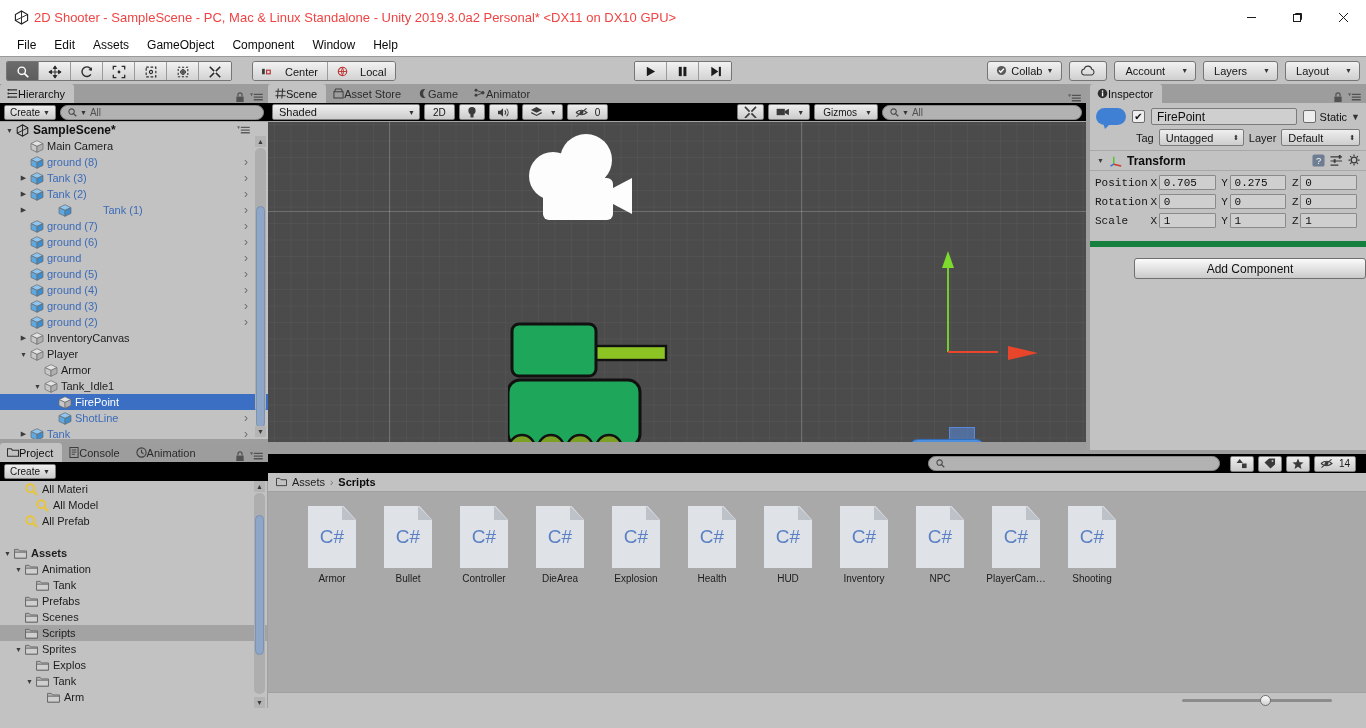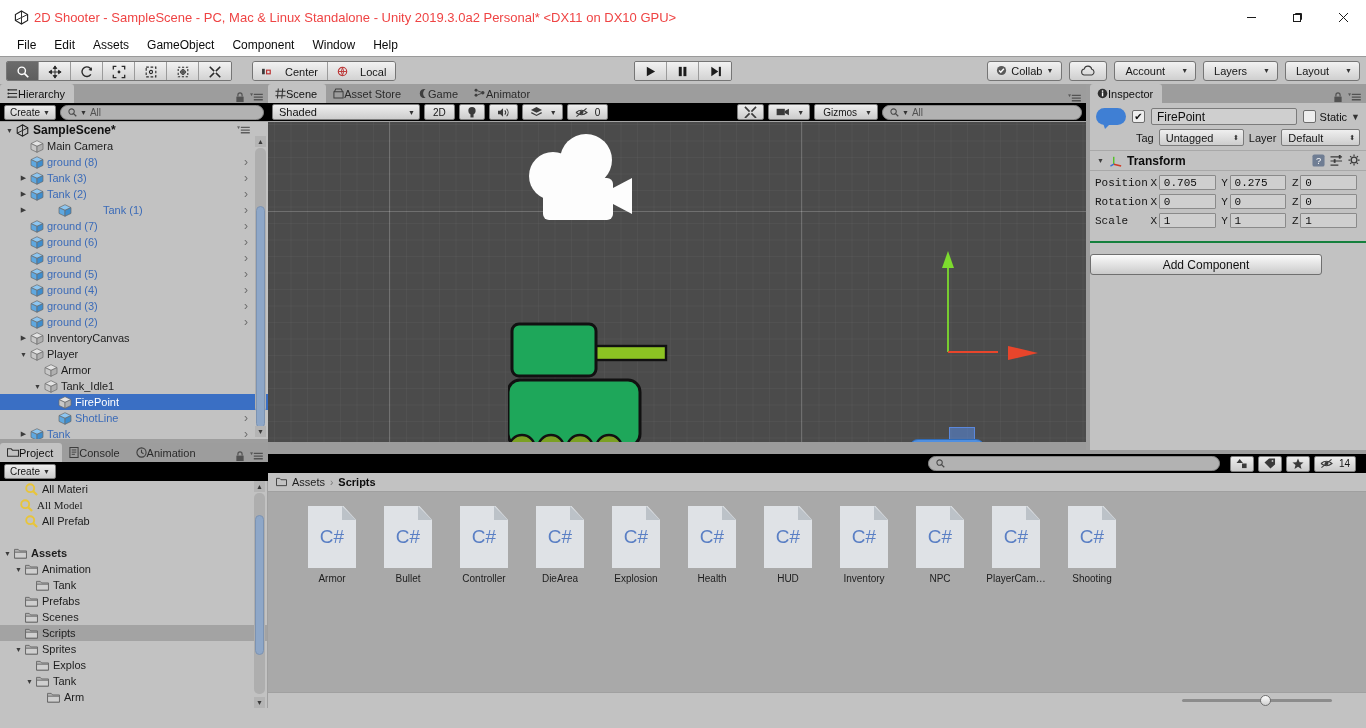--- a/index.html
+++ b/index.html
@@ -123,21 +123,21 @@
   .comp-header { height:20px; display:flex; align-items:center; gap:4px; padding:0 5px;
                  background:#c2c2c2; border-bottom:1px solid #a8a8a8; }
   .comp-title { font-weight:bold; font-size:12px; color:#0d0d0d; }
   .comp-hdr-right { margin-left:auto; display:flex; align-items:center; gap:5px; }
   .xform { padding:3px 5px 6px 5px;font-family:Liberation Mono, monospace; }
   .xrow { display:flex; align-items:center; height:17px; margin-bottom:2px; }
   .xname { width:60px; font-size:11px; color:#151515; }
   .axis { width:11px; font-size:11px; color:#151515; text-align:center; }
   .numfield { width:62px; height:15px; background:#cfcfcf; border:1px solid #8a8a8a; border-radius:1px;
               display:flex; align-items:center; padding:0 4px; font-size:11px; color:#0d0d0d; margin-right:4px; }
-  .addcomp-wrap { display:flex; justify-content:flex-start; padding:11px 0 0 0; border-top:2px solid #15803d; margin-top:4px;}
+  .addcomp-wrap { display:flex; justify-content:flex-end; padding:11px 0 0 0; border-top:6px solid #15803d; margin-top:4px;}
   .addcomp { width:232px; height:21px; background:linear-gradient(#fbfbfb,#cacaca);
              border:1px solid #6f6f6f; border-radius:3px; display:flex; align-items:center;
              justify-content:center; font-size:12px; color:#111; }
   .proj-tree { width:112px; background:#c2c2c2; position:relative; overflow:hidden; border-right:1px solid #a0a0a0; }
   .prow { height:16px; display:flex; align-items:center; font-size:11px; color:#1d1d1d; white-space:nowrap; }
   .prow.selected { background:#a3a3a3; }
   .prow.bold { font-weight:bold; }
   .proj-right { flex:1; display:flex; flex-direction:column; min-width:0; background:#a9a9a9; }
   .breadcrumb { height:19px; flex:0 0 19px; background:#c2c2c2; display:flex; align-items:center;
                 gap:5px; padding:0 8px; border-bottom:1px solid #a0a0a0; font-size:11px; color:#1d1d1d; }
@@ -656,21 +656,21 @@
               <div class="prow" style="padding-left: 13px;">
                 <span class="tri empty">▶</span>
                 <span class="go-ico">
                   <svg width="13" height="13" viewBox="0 0 14 14">
                     <circle cx="5.6" cy="5.6" r="4.3" fill="none" stroke="#e8c53a" stroke-width="2"></circle>
                     <line x1="8.8" y1="8.8" x2="13" y2="13" stroke="#e8c53a" stroke-width="2.4"></line>
                   </svg>
                 </span>
                 <span>All Materi</span>
               </div>
-              <div class="prow" style="padding-left: 8px; font-family: Liberation Serif, serif;">
+              <div class="prow" style="padding-left: 24px;">
                 <span class="tri empty">▶</span>
                 <span class="go-ico">
                   <svg width="13" height="13" viewBox="0 0 14 14">
                     <circle cx="5.6" cy="5.6" r="4.3" fill="none" stroke="#e8c53a" stroke-width="2"></circle>
                     <line x1="8.8" y1="8.8" x2="13" y2="13" stroke="#e8c53a" stroke-width="2.4"></line>
                   </svg>
                 </span>
                 <span>All Model</span>
               </div>
               <div class="prow" style="padding-left: 13px;">

